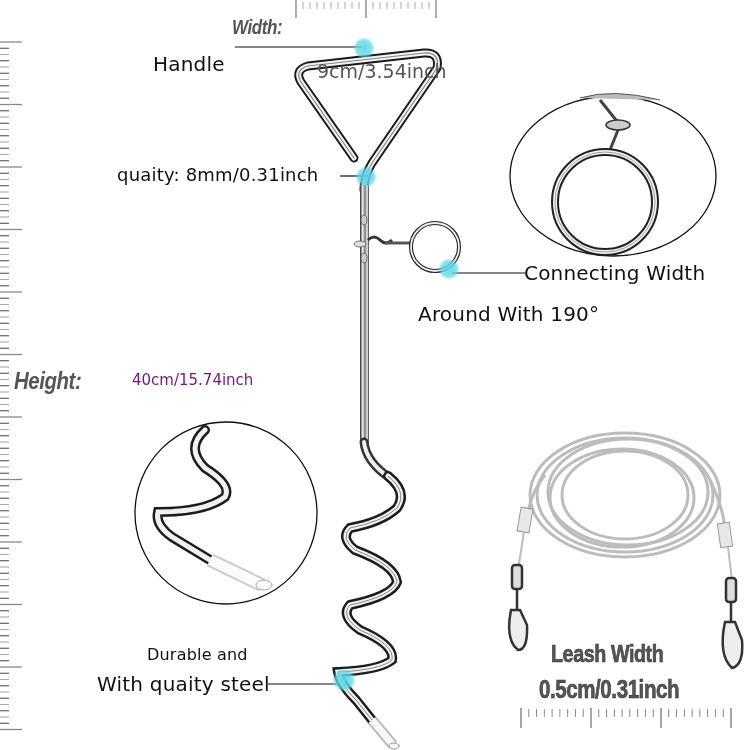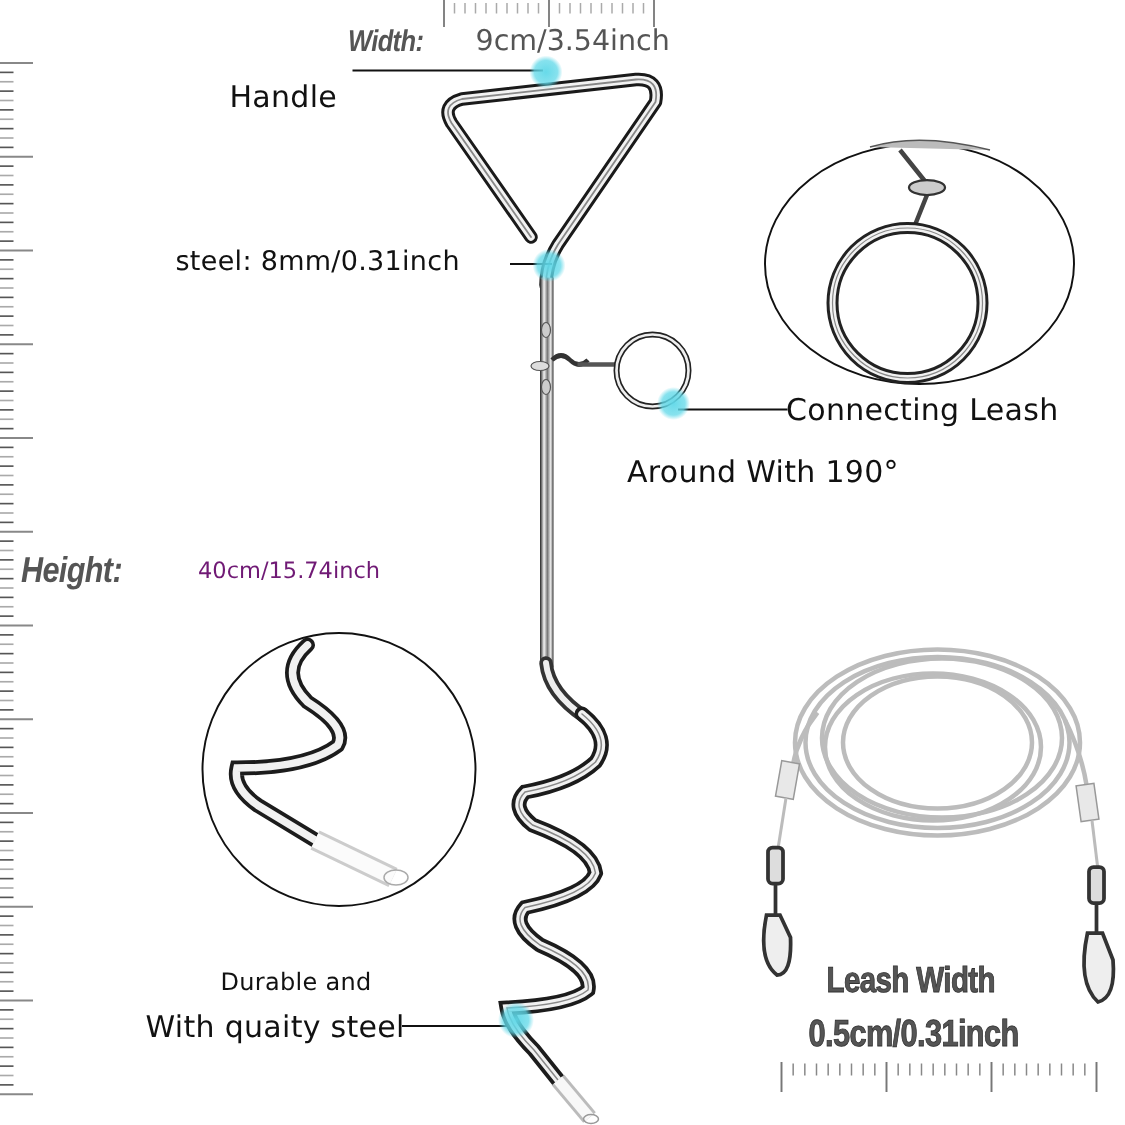--- a/index.html
+++ b/index.html
@@ -1,19 +1,19 @@
 <!DOCTYPE html>
 <html><head>
 <meta charset="utf-8">
 <style>
   html, body { margin:0; padding:0; background:#ffffff; }
   body { width:750px; height:750px; position:relative; overflow:hidden; font-family:"DejaVu Sans","Liberation Sans",sans-serif; color:#111; }
   .abs { position:absolute; }
   .label { position:absolute; font-size:19px; color:#111; white-space:nowrap; letter-spacing:0.2px; }
-  .label-light { color:#555; }
+  .label-light { color:#555;margin-top:44px; }
   .bold-italic { font-family:"Liberation Sans",sans-serif; font-weight:900; font-style:italic; color:#555; letter-spacing:-0.5px; transform:scaleX(0.85); transform-origin:left center; display:inline-block; }
   .bold-condensed { font-family:"Liberation Sans",sans-serif; font-weight:900; color:#555; transform:scaleX(0.82); transform-origin:left center; display:inline-block; letter-spacing:-0.5px; -webkit-text-stroke:0.6px #333; }
   svg { position:absolute; left:0; top:0; }
 </style>
 </head>
 <body>
 
 <svg width="750" height="750" viewBox="0 0 750 750">
   <defs>
     <linearGradient id="metal" x1="0" y1="0" x2="1" y2="0">
@@ -295,23 +295,23 @@
   </g>
 </svg>
 
 <div class="label" style="left:153px; top:33px; font-size:20px;margin-top:19px;">Handle</div>
 
 <div class="abs" style="left:232px; top:15px; font-size:20px; white-space:nowrap;">
   <span class="bold-italic" style="font-size:20px;"><span>Width</span><span>:</span></span>
   <span class="label-light" style="position:absolute; left:85px; top:1px; font-size:19px; color:#555;">9cm/3.54inch</span>
 </div>
 
-<div class="label" style="left:117px; top:164px; font-size:18px;">steel: 8mm/0.31inch</div>
-
-<div class="label" style="left:524px; top:261px; font-size:20px;">Connecting Leash</div>
+<div class="label" style="left:117px; top:164px; font-size:18px;">quaity: 8mm/0.31inch</div>
+
+<div class="label" style="left:524px; top:261px; font-size:20px;">Connecting Width</div>
 <div class="label" style="left:418px; top:302px; font-size:20px;">Around With 190°</div>
 
 <div class="abs" style="left:14px; top:367px; white-space:nowrap;">
   <span class="bold-italic" style="font-size:24px;"><span>Height</span><span>:</span></span>
   <span style="position:absolute; left:118px; top:4px; font-size:15px; color:#701a75;">40cm/15.74inch</span>
 </div>
 
 <div class="label" style="left:147px; top:645px; font-size:16px;">Durable and</div>
 <div class="label" style="left:97px; top:672px; font-size:20px;">With quaity steel</div>
 

